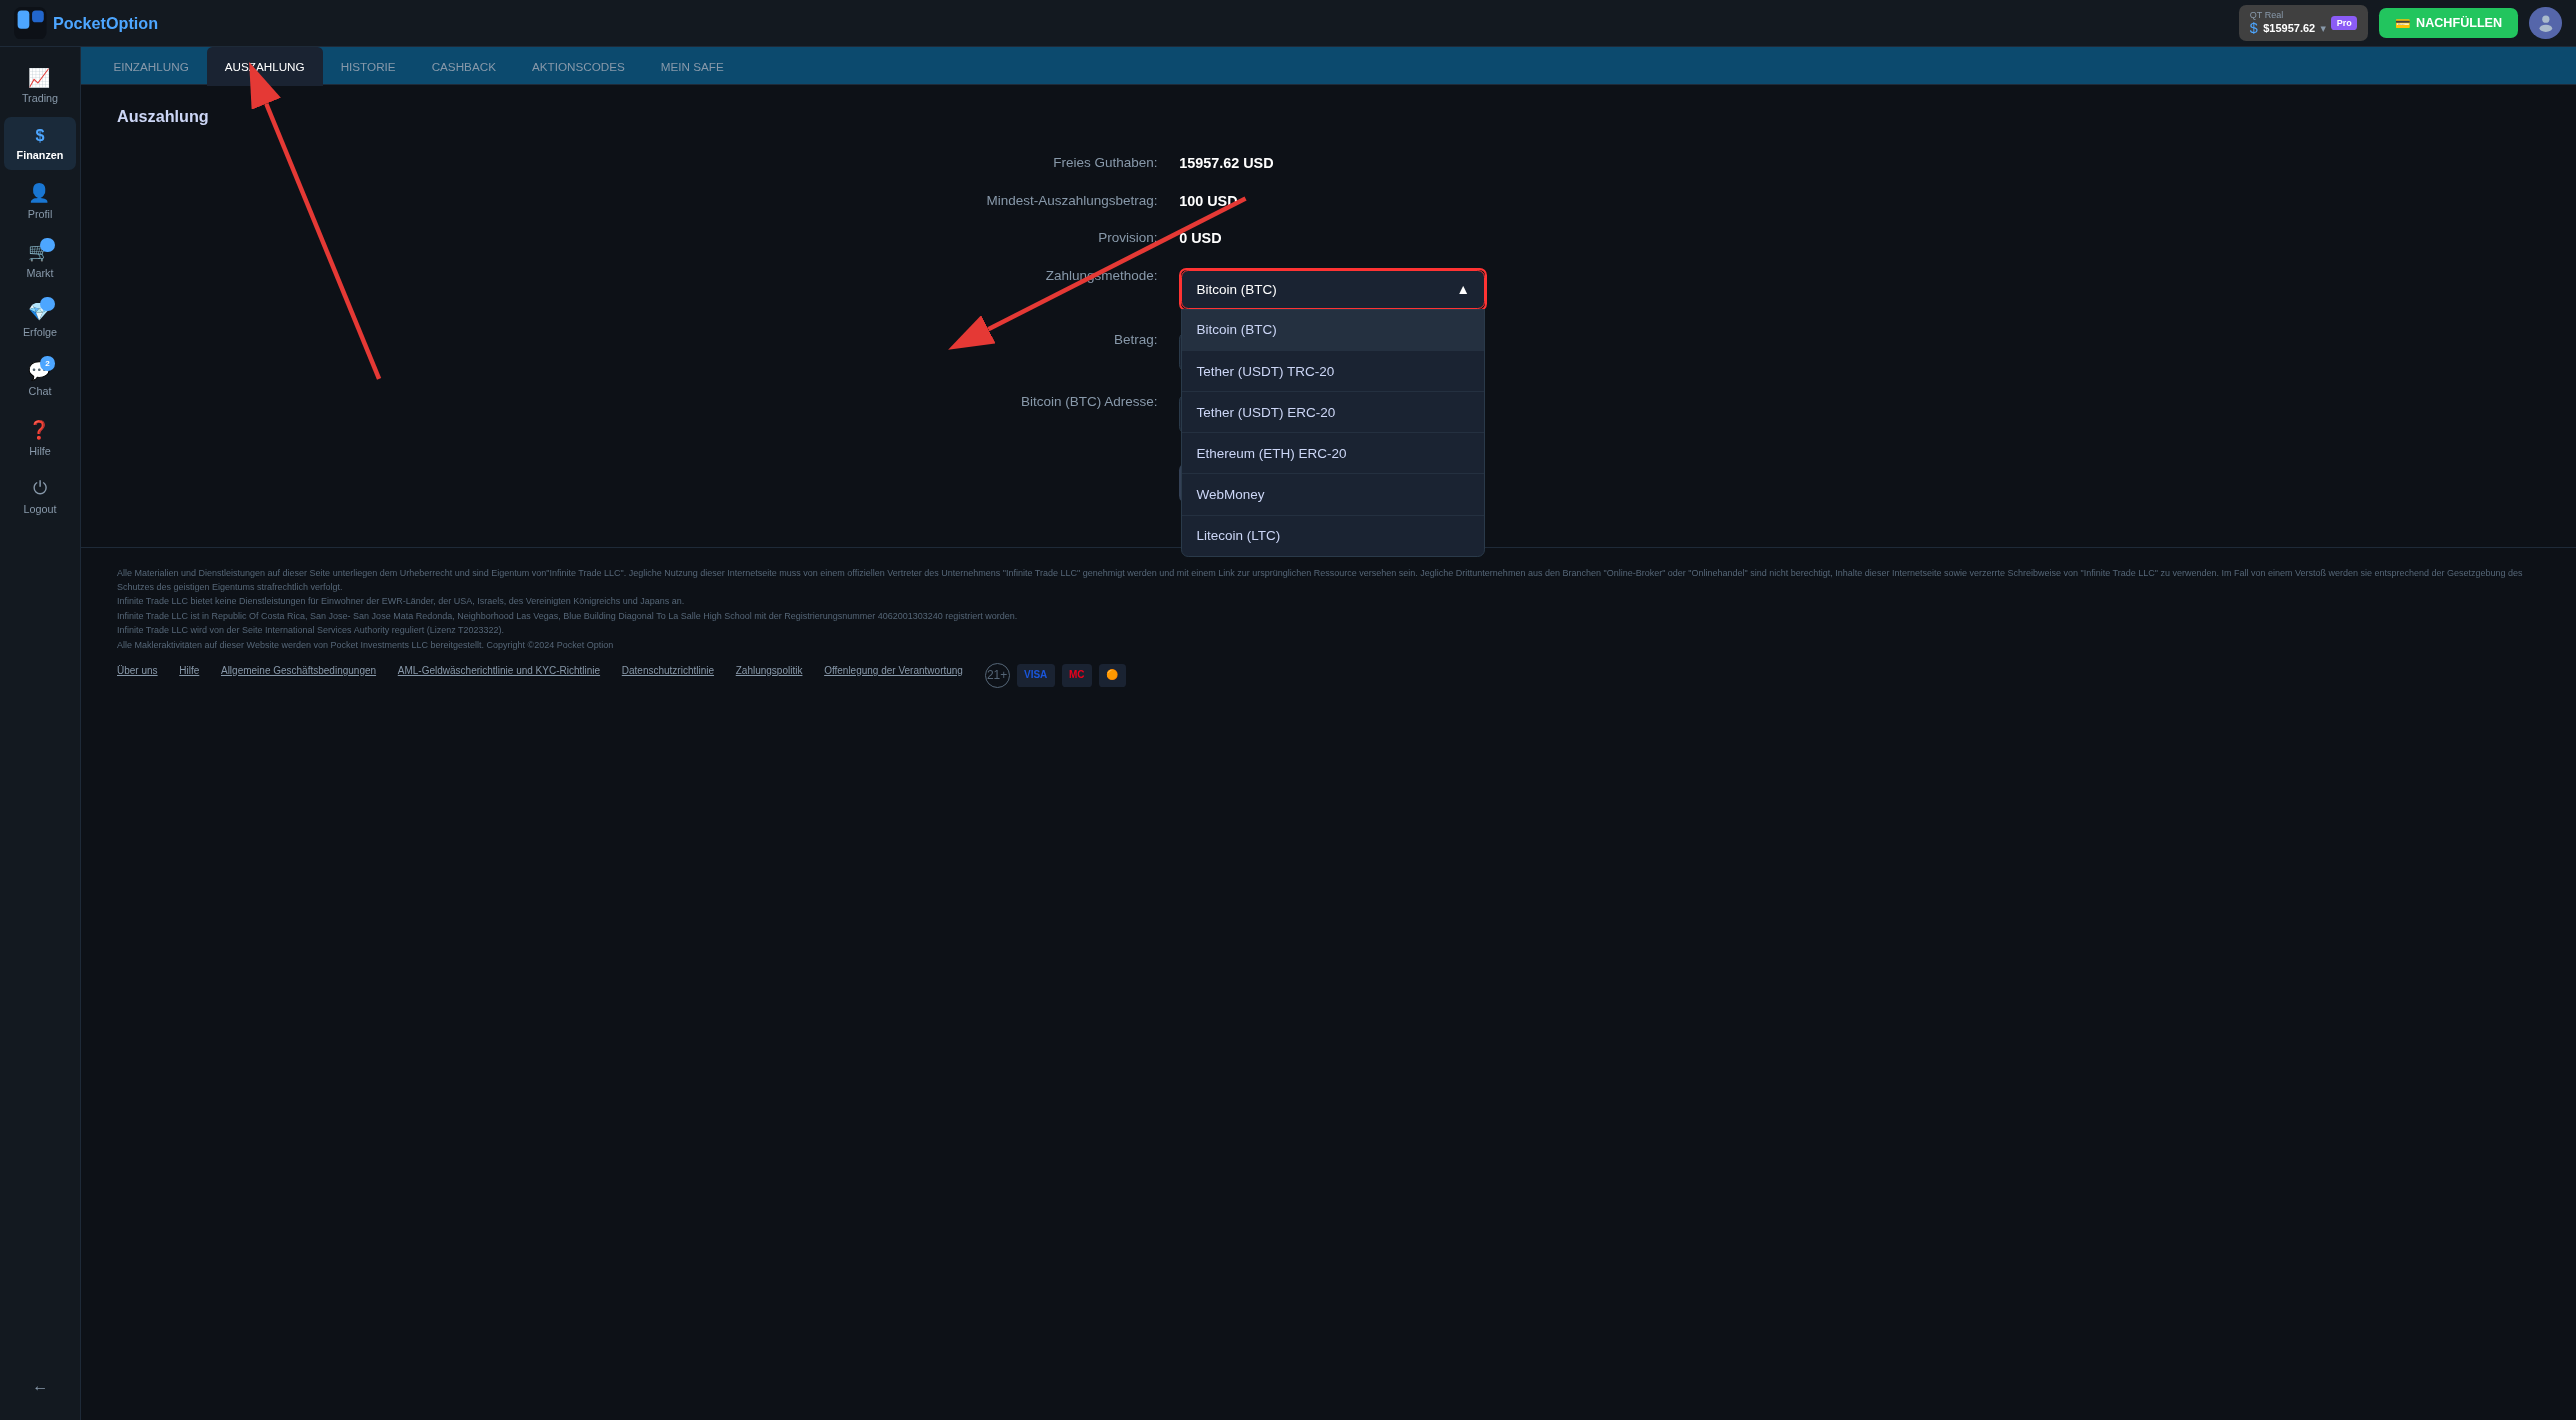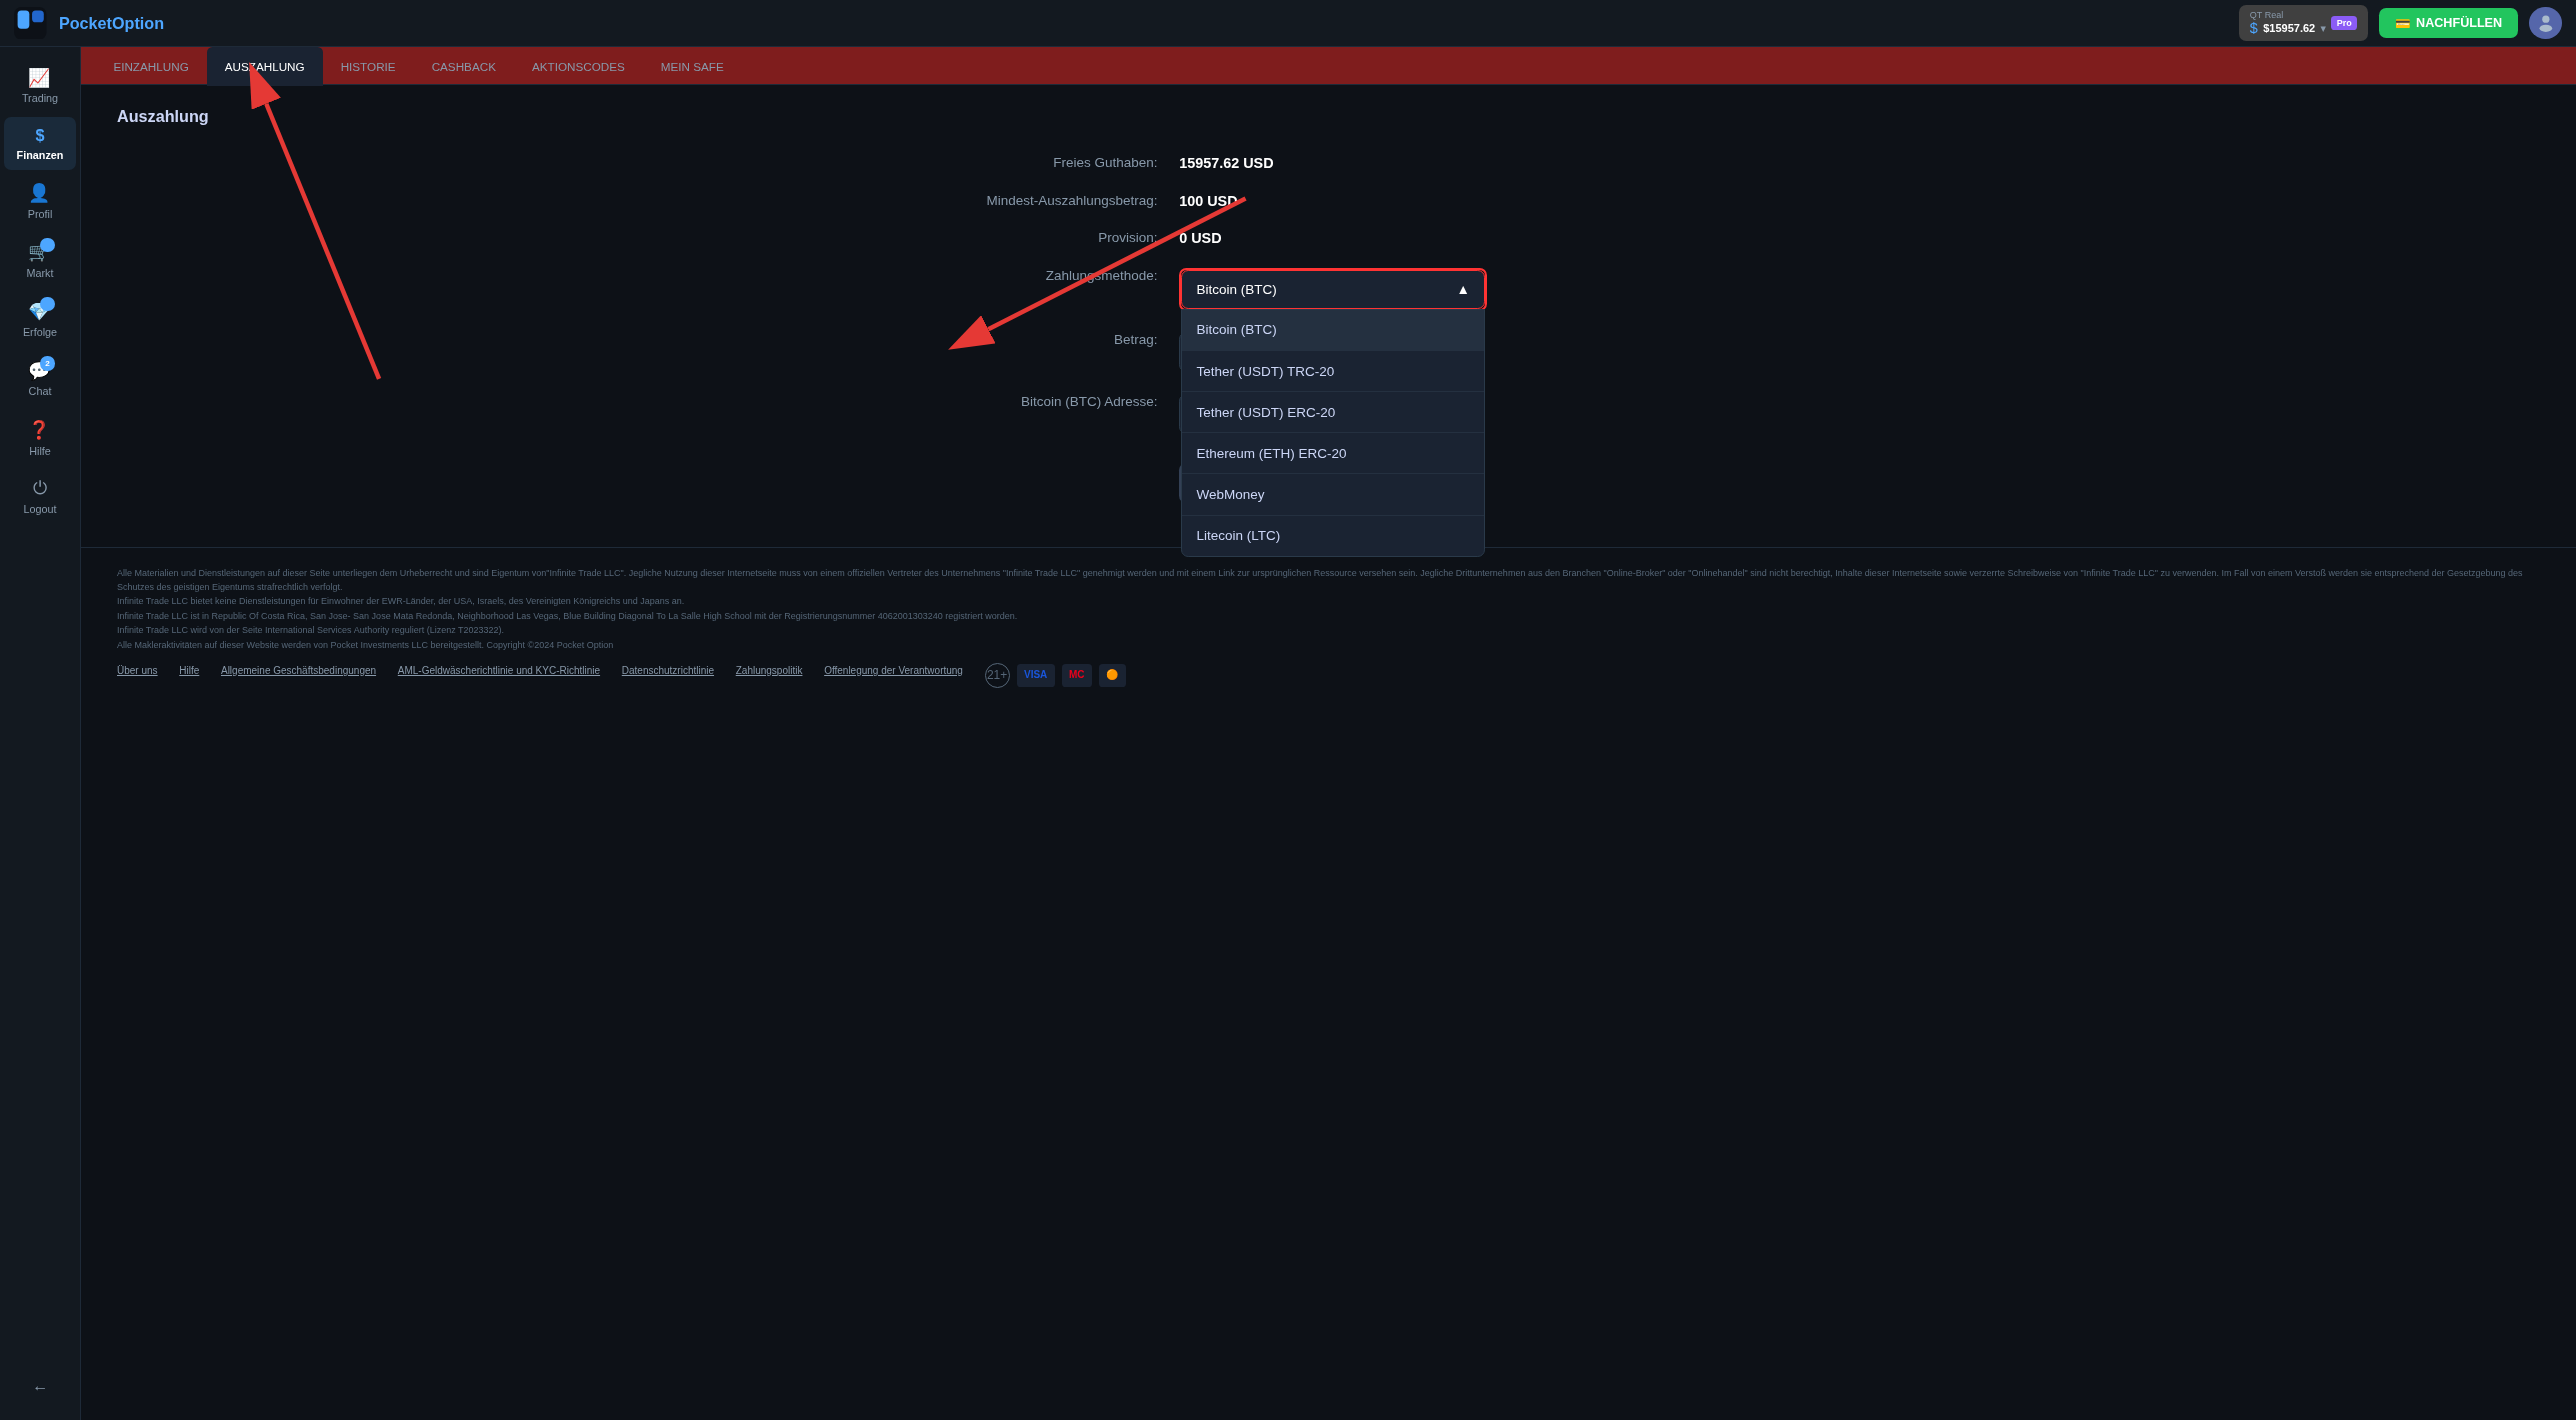--- a/index.html
+++ b/index.html
@@ -17,21 +17,21 @@
       align-items: center;
       justify-content: space-between;
       background: #131920;
       height: 47px;
       padding: 0 14.4px;
       border-bottom: 0.9px solid #1e2a38;
     }
     .logo-area {
       display: flex;
       align-items: center;
-      gap: 12px;
+      gap: 6px;
       text-align: center;
     }
     .logo-icon {
       width: 32.5px;
       height: 32.5px;
     }
     .logo-text {
       font-size: 16.2px;
       font-weight: 700;
       color: #fff;
@@ -169,21 +169,21 @@
     
     .content-area {
       flex: 1;
       background: #0d1117;
       overflow-y: auto;
     }
 
     
     .tabs-bar {
       display: flex;
-      background: #7f1d1d;
+      background: #0c4a6e;
       border-bottom: 1.8px solid #1e2a38;
       padding: 0 14.4px;
     }
     .tab-item {
       padding: 12.6px 18px;
       font-size: 11.7px;
       font-weight: 500;
       color: #8899aa;
       cursor: pointer;
       border-bottom: 1.8px solid transparent;

